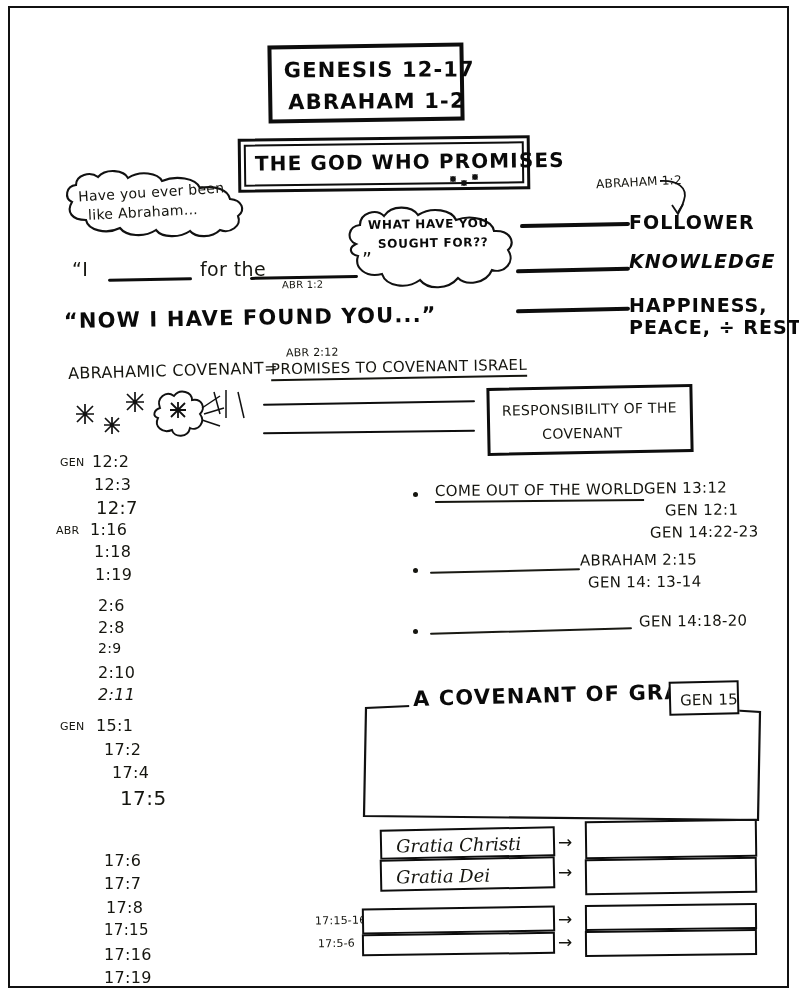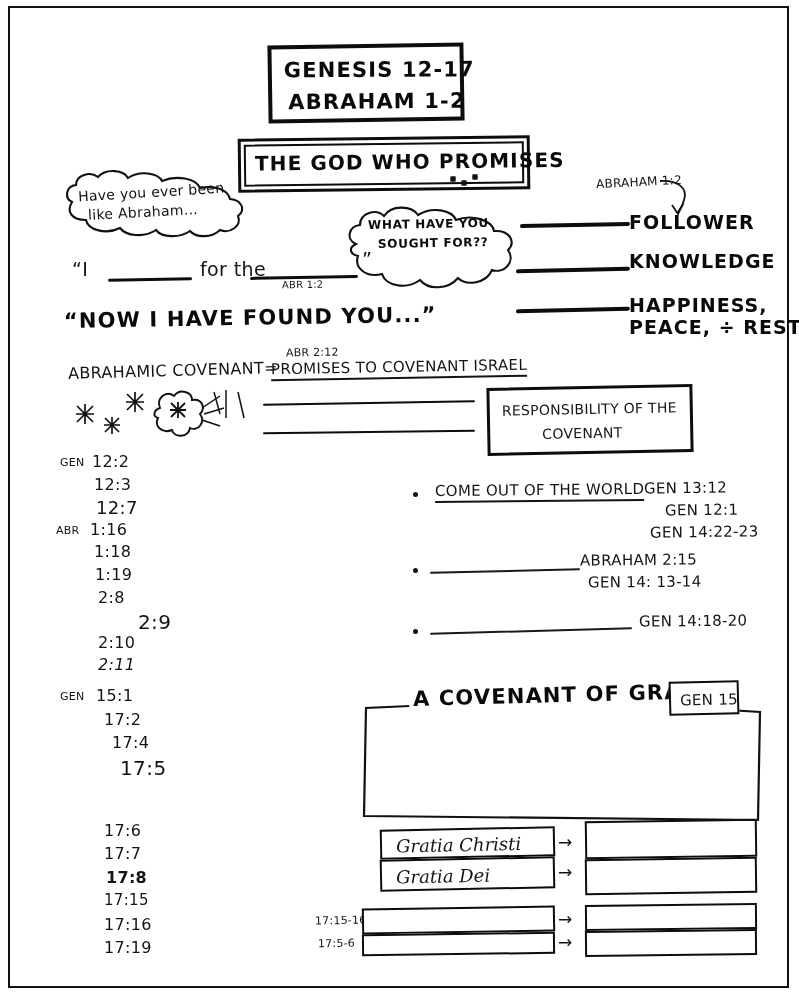--- a/index.html
+++ b/index.html
@@ -100,21 +100,21 @@
   <div class="pen abs" style="left:586px; top:167px; font-size:12px; transform:rotate(-3deg);">ABRAHAM 1:2</div>
   <svg class="ink" style="left:648px; top:170px; width:36px; height:42px;" viewBox="0 0 36 42">
     <path d="M2 3 C20 2 30 10 26 22 C25 28 22 31 20 34" stroke-width="1.8"></path>
     <path d="M14 27 L20 36 L25 26" stroke-width="1.8"></path>
   </svg>
 
   <div class="rule" style="left:510px; top:215px; width:110px; height:4px; transform:rotate(-1.2deg);"></div>
   <div class="marker abs" style="left:619px; top:203px; font-size:19px;">FOLLOWER</div>
 
   <div class="rule" style="left:506px; top:260px; width:114px; height:4px; transform:rotate(-1.4deg);"></div>
-  <div class="marker abs" style="left:619px; top:242px; font-size:19px;">KNOWLEDGE</div>
+  <div class="marker abs" style="left:619px; top:242px; font-size:19px;font-style:italic;">KNOWLEDGE</div>
 
   <div class="rule" style="left:506px; top:300px; width:114px; height:4px; transform:rotate(-1.4deg);"></div>
   <div class="marker abs" style="left:619px; top:286px; font-size:19px;">HAPPINESS,</div>
   <div class="marker abs" style="left:619px; top:308px; font-size:19px;">PEACE, ÷ REST</div>
 
   <div class="marker abs" style="left:54px; top:301px; font-size:21px; transform:rotate(-1deg);">“NOW I HAVE FOUND YOU...”</div>
 
   <div class="pen abs" style="left:276px; top:338px; font-size:11px; transform:rotate(-1deg);">ABR 2:12</div>
   <div class="pen abs" style="left:58px; top:353px; font-size:16px; transform:rotate(-1.6deg);">ABRAHAMIC COVENANT=</div>
   <div class="pen abs underline-txt" style="left:261px; top:350px; font-size:15px; transform:rotate(-1deg);">PROMISES TO COVENANT ISRAEL</div>
@@ -181,27 +181,31 @@
       <span class="pen" style="position:absolute; left:30px; top:0px; font-size:16px;">1:16</span>
     </div>
     <div style="position:relative; height:22.6px;">
       <span class="pen" style="position:absolute; left:0px; top:4px; font-size:11px;"></span>
       <span class="pen" style="position:absolute; left:34px; top:0px; font-size:16px;">1:18</span>
     </div>
     <div style="position:relative; height:22.6px;">
       <span class="pen" style="position:absolute; left:0px; top:4px; font-size:11px;"></span>
       <span class="pen" style="position:absolute; left:35px; top:0px; font-size:16px;">1:19</span>
     </div>
+    <div style="position:relative; height:30px;">
+      <span class="pen" style="position:absolute; left:0px; top:12px; font-size:11px;"></span>
+      <span class="pen" style="position:absolute; left:38px; top:8px; font-size:16px;">2:6</span>
+    </div>
     <div style="position:relative; height:22.6px;">
       <span class="pen" style="position:absolute; left:0px; top:4px; font-size:11px;"></span>
       <span class="pen" style="position:absolute; left:38px; top:0px; font-size:16px;">2:8</span>
     </div>
     <div style="position:relative; height:22.6px;">
       <span class="pen" style="position:absolute; left:0px; top:4px; font-size:11px;"></span>
-      <span class="pen" style="position:absolute; left:38px; top:0px; font-size:20px;margin-left:40px;">2:9</span>
+      <span class="pen" style="position:absolute; left:38px; top:0px; font-size:14px;">2:9</span>
     </div>
     <div style="position:relative; height:22.6px;">
       <span class="pen" style="position:absolute; left:0px; top:4px; font-size:11px;"></span>
       <span class="pen" style="position:absolute; left:38px; top:0px; font-size:16px;">2:10</span>
     </div>
     <div style="position:relative; height:22.6px;font-style:italic;">
       <span class="pen" style="position:absolute; left:0px; top:4px; font-size:11px;"></span>
       <span class="pen" style="position:absolute; left:38px; top:0px; font-size:16px;">2:11</span>
     </div>
     <div style="position:relative; height:30px;">
@@ -223,21 +227,21 @@
     <div style="position:relative; height:23.5px;margin-top:41px;">
       <span class="pen" style="position:absolute; left:0px; top:4px; font-size:11px;"></span>
       <span class="pen" style="position:absolute; left:44px; top:0px; font-size:16px;">17:6</span>
     </div>
     <div style="position:relative; height:23.5px;">
       <span class="pen" style="position:absolute; left:0px; top:4px; font-size:11px;"></span>
       <span class="pen" style="position:absolute; left:44px; top:0px; font-size:16px;">17:7</span>
     </div>
     <div style="position:relative; height:23.5px;">
       <span class="pen" style="position:absolute; left:0px; top:4px; font-size:11px;"></span>
-      <span class="pen" style="position:absolute; left:46px; top:0px; font-size:16px;font-weight:bold;">17:8</span>
+      <span class="pen" style="position:absolute; left:46px; top:0px; font-size:16px;">17:8</span>
     </div>
     <div style="position:relative; height:23.5px;">
       <span class="pen" style="position:absolute; left:0px; top:4px; font-size:11px;"></span>
       <span class="pen" style="position:absolute; left:44px; top:0px; font-size:15px;">17:15</span>
     </div>
     <div style="position:relative; height:23.5px;">
       <span class="pen" style="position:absolute; left:0px; top:4px; font-size:11px;"></span>
       <span class="pen" style="position:absolute; left:44px; top:0px; font-size:16px;">17:16</span>
     </div>
     <div style="position:relative; height:23.5px;">

